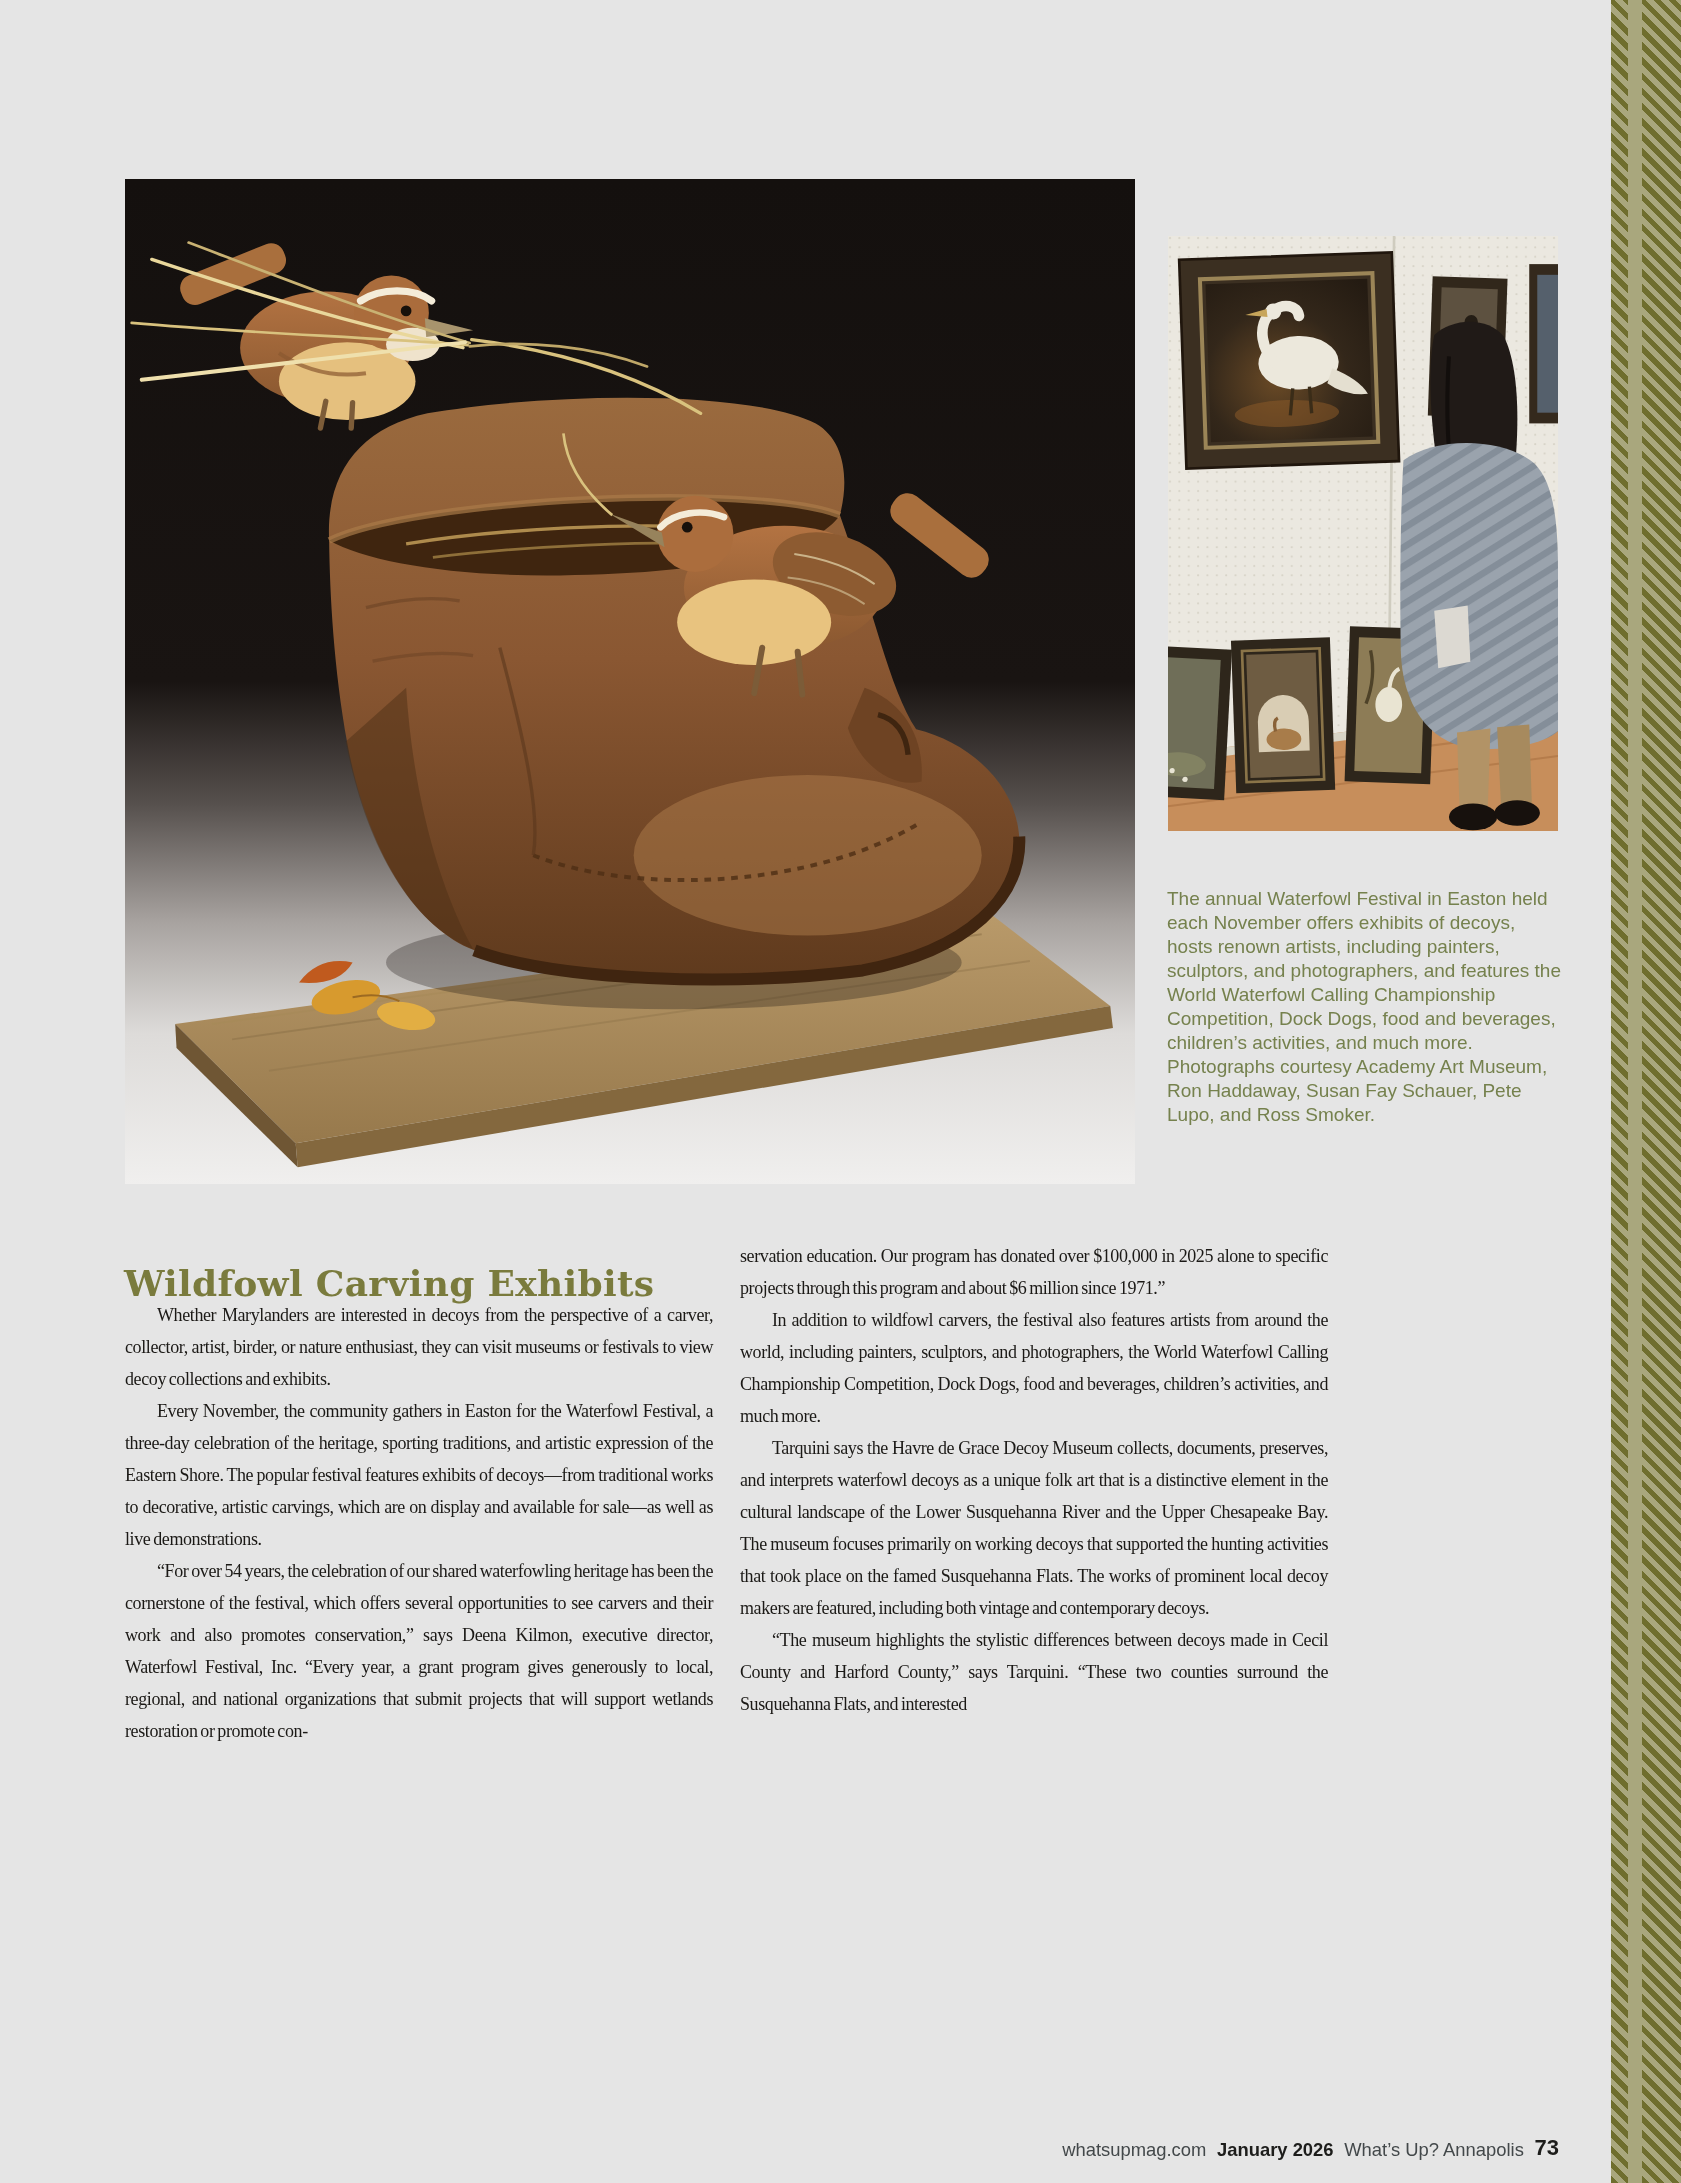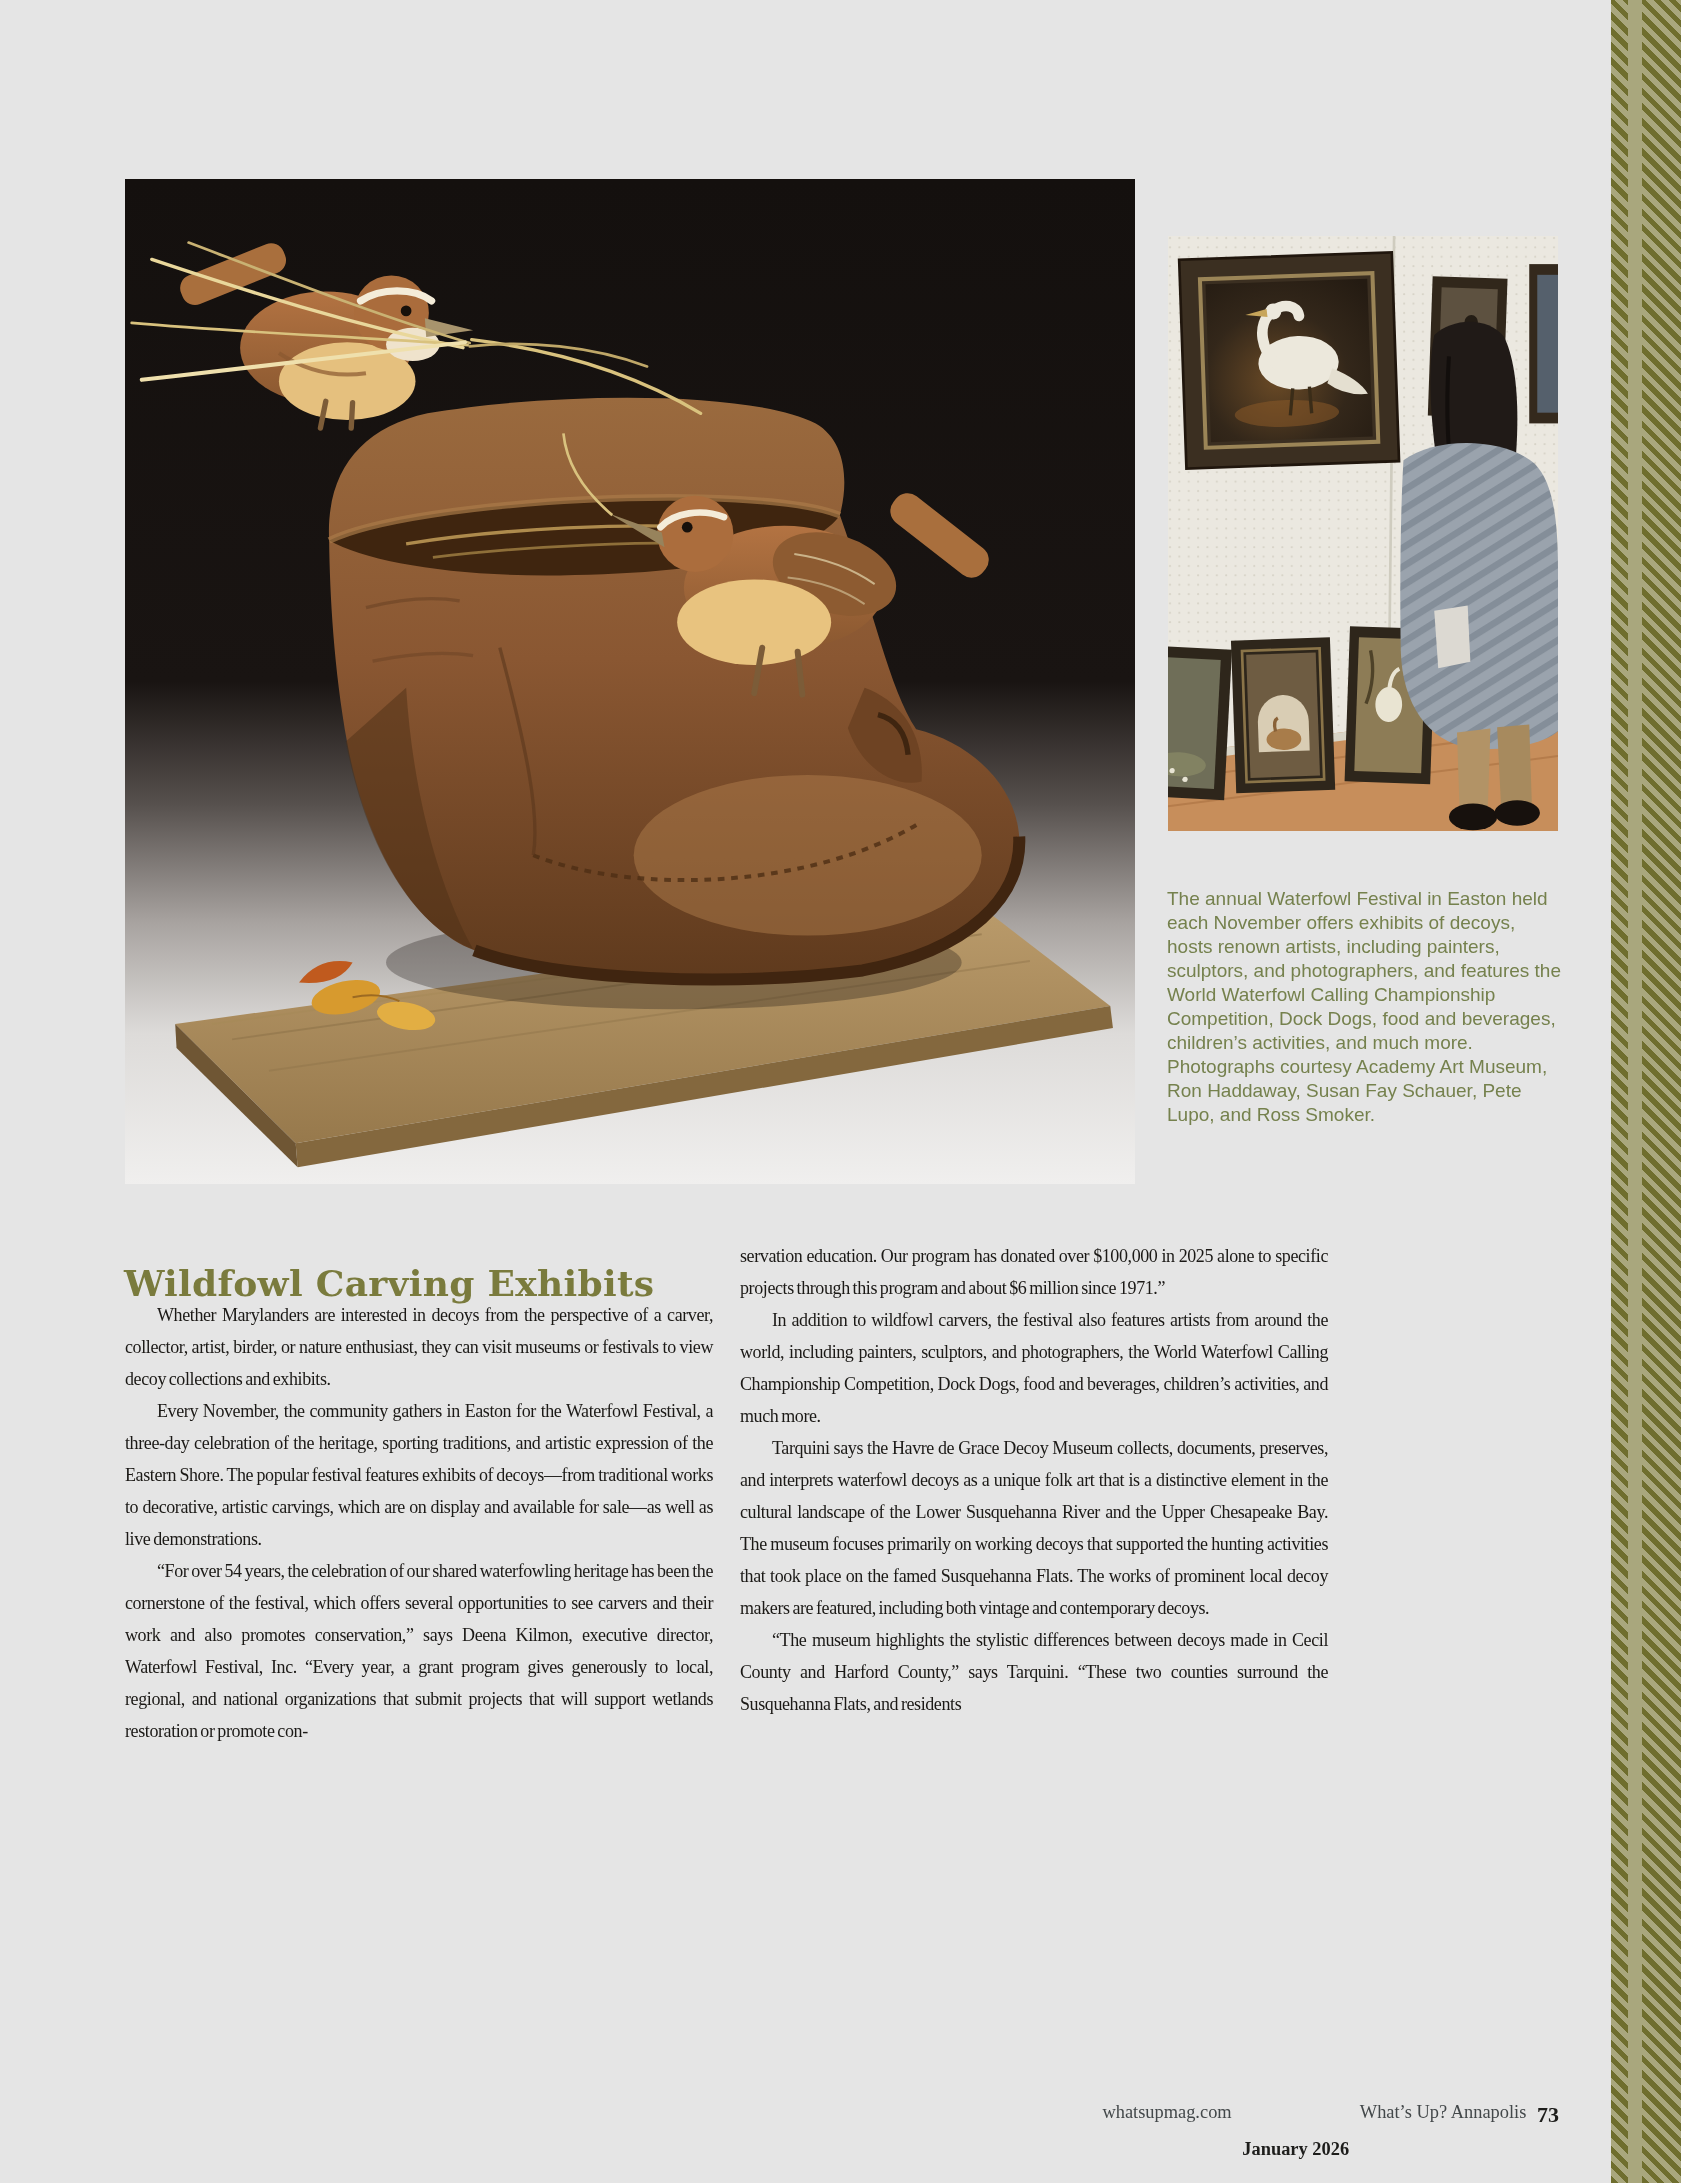--- a/index.html
+++ b/index.html
@@ -41,22 +41,22 @@
     color:#1b1916;letter-spacing:-0.4px;word-spacing:-1.3px;
   }
   .col p{margin:0;text-indent:32px;text-align:justify;}
   .col p.cont{text-indent:0;}
   .col-left{left:125px;top:1299px;}
   .col-right{left:740px;top:1240px;}
 
   
   .footer{
     position:absolute;right:122px;top:2102px;white-space:nowrap;
-    font-family:Liberation Serif, serif;font-size:18.4px;color:#43484a;
-    display:flex;align-items:flex-start;
+    font-family:Liberation Sans, sans-serif;font-size:18.4px;color:#43484a;
+    display:flex;align-items:flex-end;
   }
   .footer .seg{margin-left:10.7px;}
   .footer .seg:first-child{margin-left:0;}
   .footer .bold{font-weight:bold;color:#1d1d1b;margin-top:37px;}
   .footer .pagenum{font-weight:bold;font-size:22px;color:#1d1d1b;}
 </style>
 </head>
 <body>
 
 <div class="page">
@@ -270,21 +270,21 @@
 
   <div class="col col-left" id="col-left">
       <p>Whether Marylanders are interested in decoys from the perspective of a carver, collector, artist, birder, or nature enthusiast, they can visit museums or festivals to view decoy collections and exhibits.</p>
       <p>Every November, the community gathers in Easton for the Waterfowl Festival, a three-day celebration of the heritage, sporting traditions, and artistic expression of the Eastern Shore. The popular festival features exhibits of decoys—from traditional works to decorative, artistic carvings, which are on display and available for sale—as well as live demonstrations.</p>
       <p>“For over 54 years, the celebration of our shared waterfowling heritage has been the cornerstone of the festival, which offers several opportunities to see carvers and their work and also promotes conservation,” says Deena Kilmon, executive director, Waterfowl Festival, Inc. “Every year, a grant program gives generously to local, regional, and national organizations that submit projects that will support wetlands restoration or promote con-</p>
     </div>
   <div class="col col-right" id="col-right">
       <p class="cont">servation education. Our program has donated over $100,000 in 2025 alone to specific projects through this program and about $6 million since 1971.”</p>
       <p>In addition to wildfowl carvers, the festival also features artists from around the world, including painters, sculptors, and photographers, the World Waterfowl Calling Championship Competition, Dock Dogs, food and beverages, children’s activities, and much more.</p>
       <p>Tarquini says the Havre de Grace Decoy Museum collects, documents, preserves, and interprets waterfowl decoys as a unique folk art that is a distinctive element in the cultural landscape of the Lower Susquehanna River and the Upper Chesapeake Bay. The museum focuses primarily on working decoys that supported the hunting activities that took place on the famed Susquehanna Flats. The works of prominent local decoy makers are featured, including both vintage and contemporary decoys.</p>
-      <p>“The museum highlights the stylistic differences between decoys made in Cecil County and Harford County,” says Tarquini. “These two counties surround the Susquehanna Flats, and residents</p>
+      <p>“The museum highlights the stylistic differences between decoys made in Cecil County and Harford County,” says Tarquini. “These two counties surround the Susquehanna Flats, and interested</p>
     </div>
 
   <div class="footer">
     <span class="seg">whatsupmag.com</span>
     <span class="seg bold">January 2026</span>
     <span class="seg">What’s Up? Annapolis</span>
     <span class="seg pagenum">73</span>
   </div>
 
 </div>

